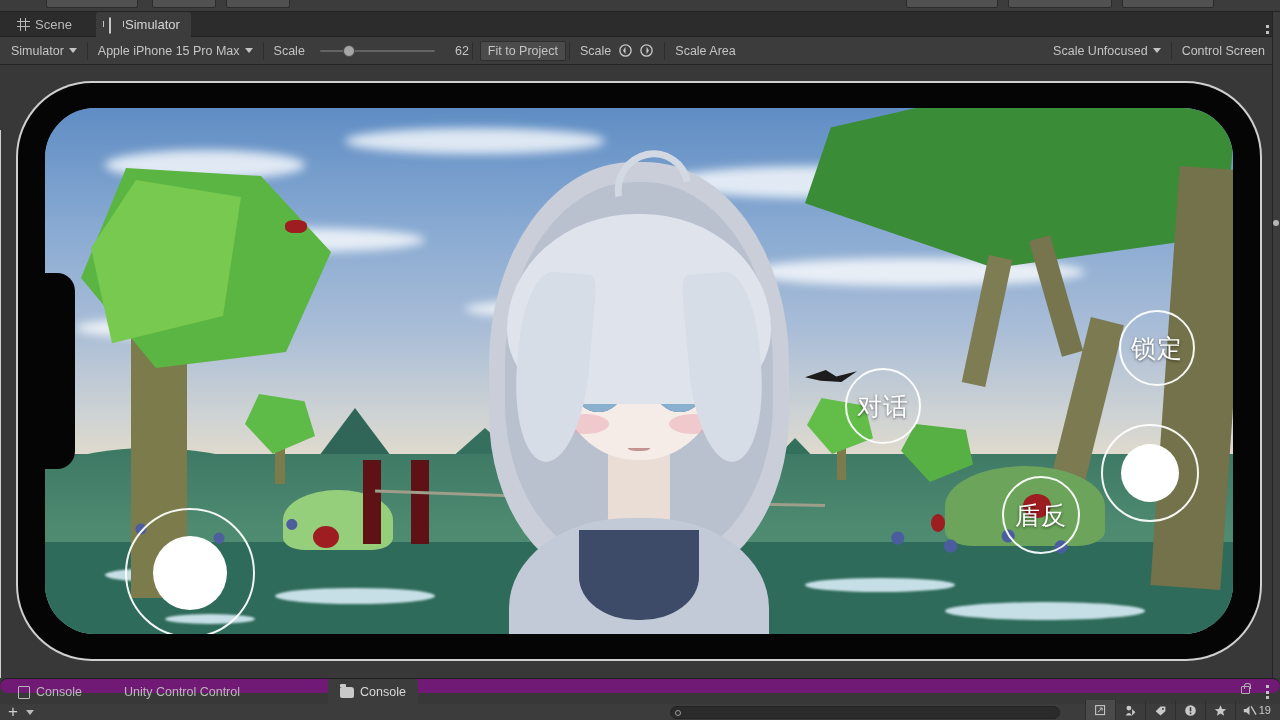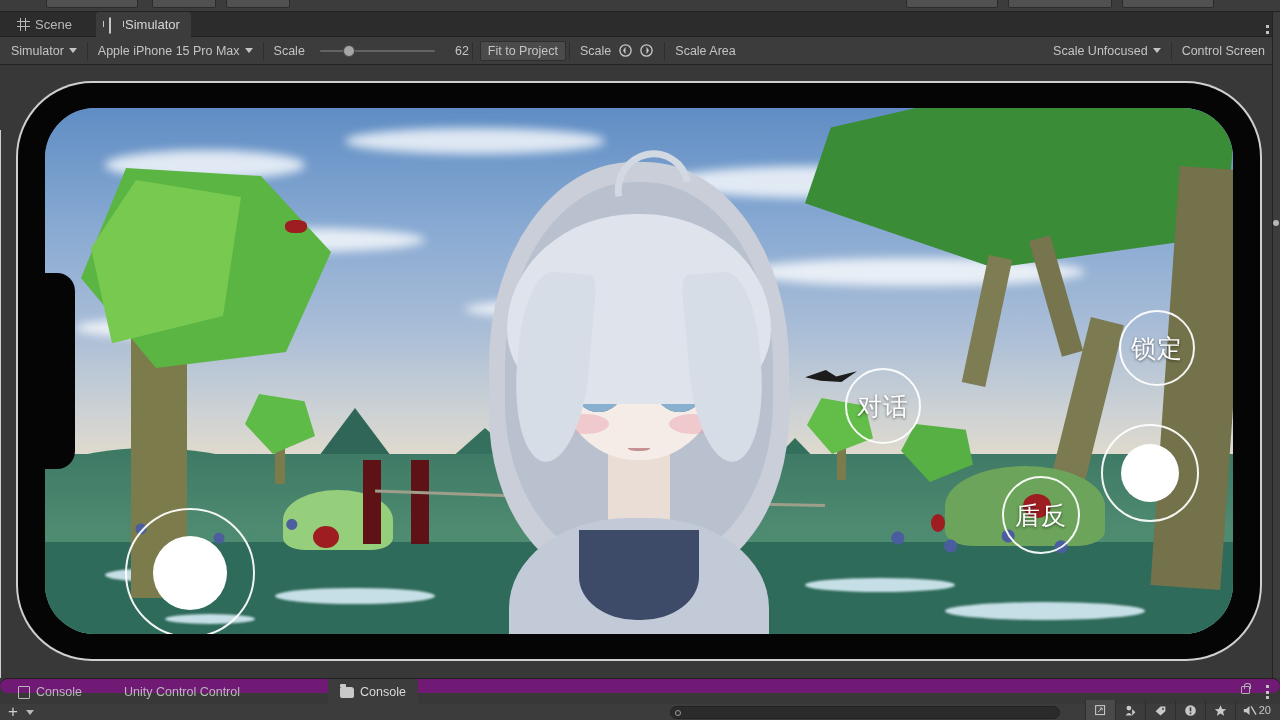--- a/index.html
+++ b/index.html
@@ -501,17 +501,17 @@
     <div class="st-cell">
       <svg width="13" height="13" viewBox="0 0 16 16">
         <path d="M8 1.5 L10 6 L15 6.4 L11.2 9.6 L12.4 14.5 L8 11.8 L3.6 14.5 L4.8 9.6 L1 6.4 L6 6 Z" fill="#c8c8c8"></path>
       </svg>
     </div>
     <div class="st-cell" style="width:auto;padding:0 4px 0 6px;gap:2px;">
       <svg width="15" height="13" viewBox="0 0 18 16">
         <path d="M2 6 H5 L9 2.5 V13.5 L5 10 H2 Z" fill="#c8c8c8"></path>
         <path d="M11 3 L17 13" stroke="#c8c8c8" stroke-width="1.6"></path>
       </svg>
-      <span class="errcount">20</span>
+      <span class="errcount">19</span>
     </div>
   </div>
 
 </div>
 
 </body></html>

